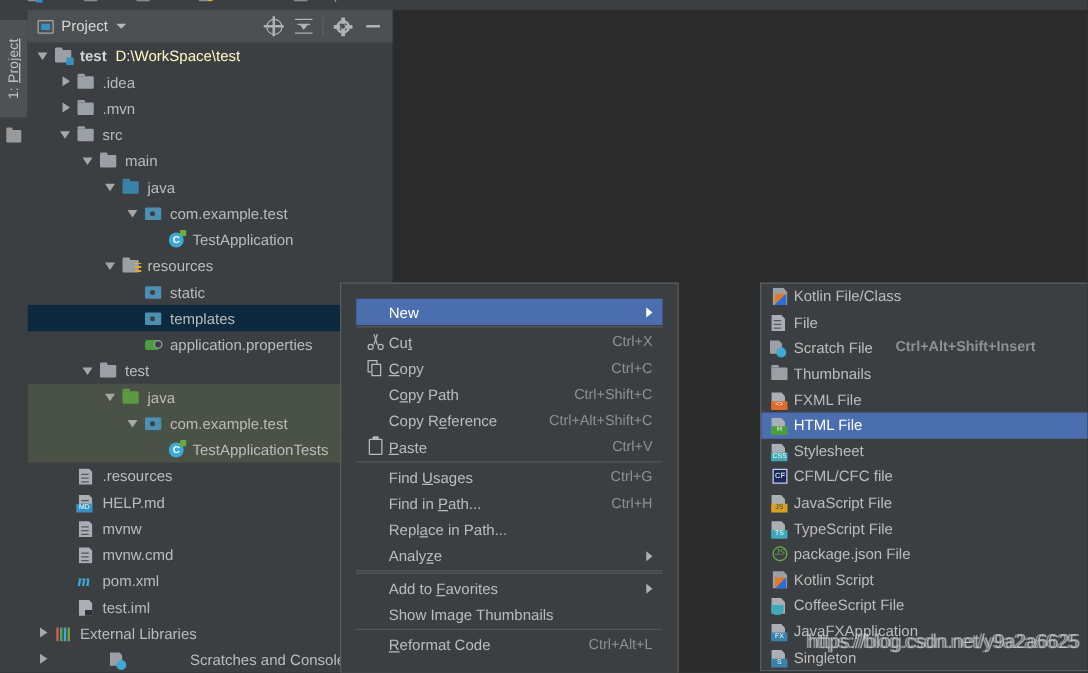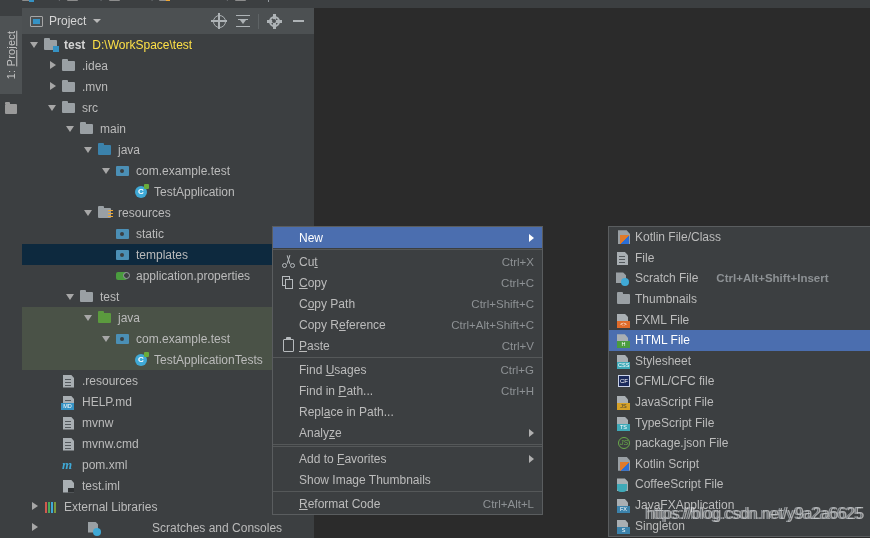--- a/index.html
+++ b/index.html
@@ -101,21 +101,21 @@
     white-space:nowrap;font-size:12px;color:#bbbbbb;box-sizing:border-box;
   }
   .row.sel{background:#0d293e;}
   .row.srcroot{background:#4a5247;}
   .arrow{width:9px;height:9px;position:relative;flex:0 0 9px;}
   .arrow.r:after{content:"";position:absolute;left:2px;top:0;
     border-top:4.5px solid transparent;border-bottom:4.5px solid transparent;border-left:6px solid #a7a7a7;}
   .arrow.d:after{content:"";position:absolute;left:0;top:2px;
     border-left:4.5px solid transparent;border-right:4.5px solid transparent;border-top:6px solid #a7a7a7;}
   .lbl{margin-left:5px;}
-  .sub{color:#fde047;margin-left:7px;font-size:12px;}
+  .sub{color:#fef9c3;margin-left:7px;font-size:12px;}
   .bold{font-weight:bold;color:#d4d4d4;}
 
   
   .ti{flex:0 0 16px;width:16px;height:16px;position:relative;margin-left:4px;}
   .folder{position:absolute;left:1px;top:3px;width:13px;height:10px;background:#9aa0a4;border-radius:0 1px 1px 1px;}
   .folder:before{content:"";position:absolute;left:0;top:-2px;width:6px;height:2px;background:#9aa0a4;border-radius:1px 1px 0 0;}
   .folder.green{background:#5b9a3e;}
   .folder.green:before{background:#5b9a3e;}
   .folder.blue{background:#3b82ab;}
   .folder.blue:before{background:#3b82ab;}
@@ -161,21 +161,21 @@
   .scratch u{position:absolute;right:-1px;bottom:-1px;width:8px;height:8px;border-radius:50%;background:#3fa9d6;
     text-decoration:none;}
 
   
   .editor{position:absolute;left:314px;top:8px;width:556px;height:530px;background:#2b2b2b;}
 
   
   .menu{
     position:absolute;left:272px;top:226px;width:271px;
     background:#3c3f41;border:1px solid #5a5d5f;box-sizing:border-box;
-    padding:0;overflow:hidden;
+    padding:12px;overflow:hidden;
   }
   .mi{
     position:relative;height:21px;display:flex;align-items:center;
     padding:0 8px 0 6px;box-sizing:border-box;font-size:12px;color:#bcbcbc;white-space:nowrap;
   }
   .mi.hl{background:#4b6eaf;color:#ffffff;}
   .mi .micon{flex:0 0 20px;width:20px;height:16px;position:relative;}
   .mi .mtxt{flex:1;}
   .mi .mkey{color:#8d9194;font-size:11.5px;margin-left:14px;}
   .mi .marrow{width:0;height:0;border-top:4px solid transparent;border-bottom:4px solid transparent;

